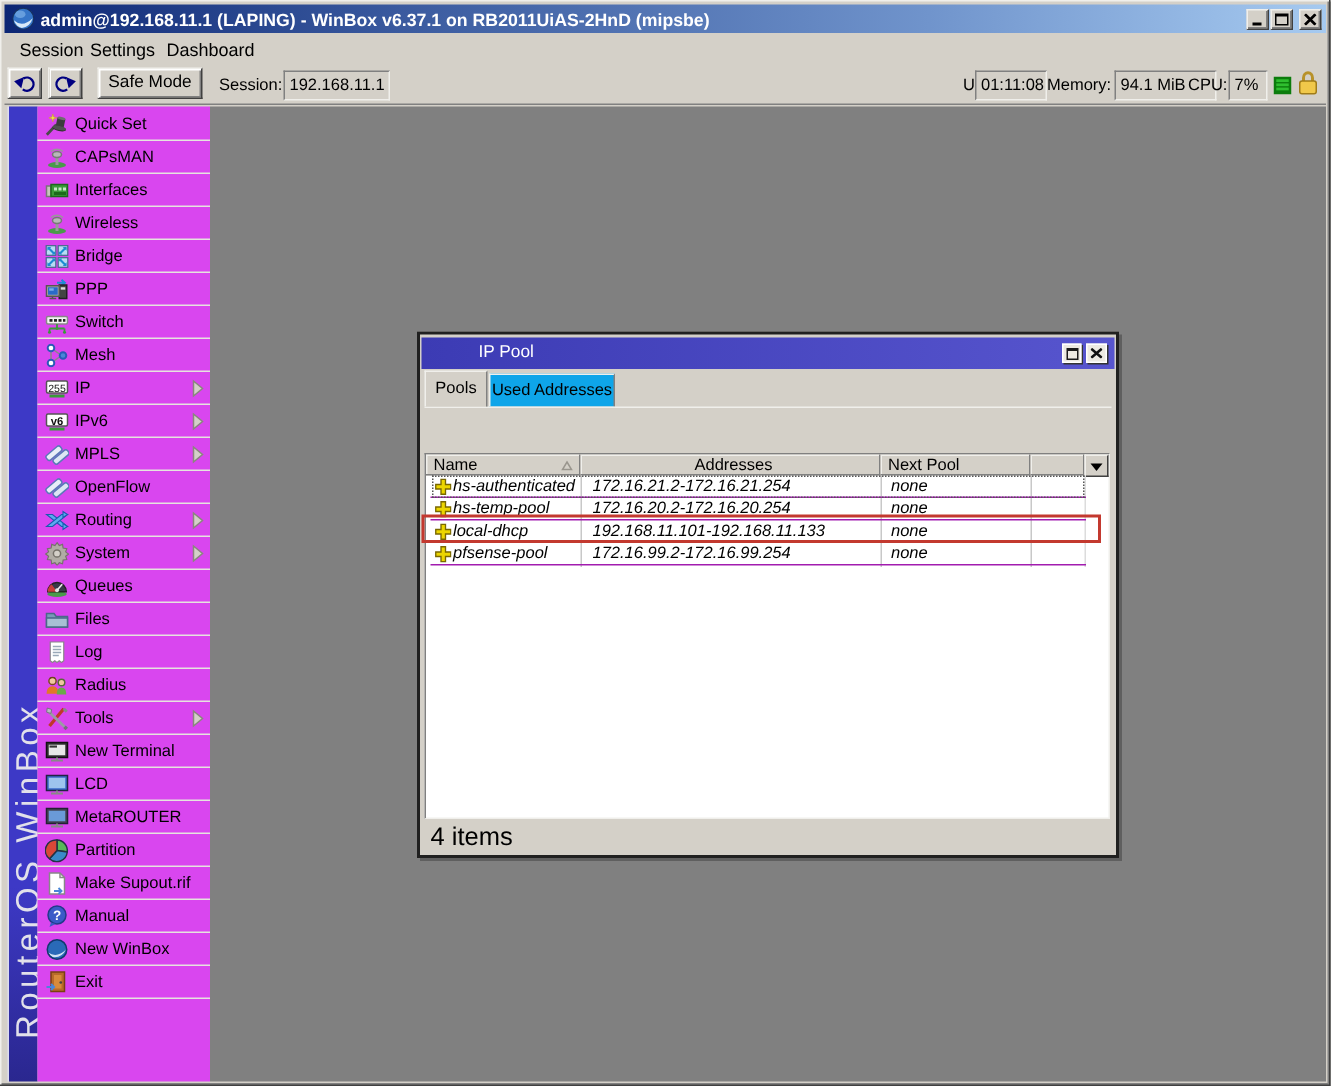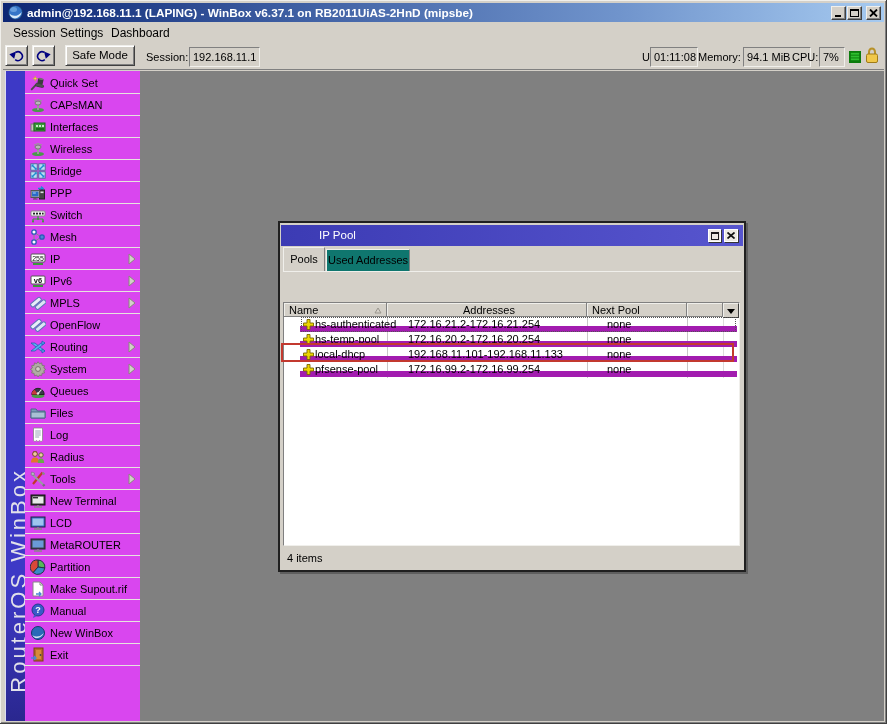--- a/index.html
+++ b/index.html
@@ -39,36 +39,36 @@
 #win { position:absolute; left:278px; top:221px; width:468px; height:351px; background:#d4d0c8; border:2px solid #202020; box-shadow:2px 2px 0 #5f5f5f; }
 #wtbar { position:absolute; left:1px; top:2px; right:1px; height:21px; background:linear-gradient(to right,#3c3bb4,#5755ce); }
 #wtbar .wtxt { position:absolute; left:10px; top:4px; color:#fff; font-size:11.5px;margin-left:28px; }
 .wbtn { position:absolute; top:4px; width:13px; height:13px; background:#ece9e2; border:1px solid #fff; box-shadow:1px 1px 0 #333; }
 #wb-max { right:22px; } #wb-close { right:5px; width:14px; }
 .wg-max { position:absolute; left:2px; top:2px; width:8px; height:8px; border:1px solid #1a1a1a; border-top-width:2px; }
 
 #tabs { position:absolute; left:3px; top:24px; right:3px; height:24px; }
 .tab { position:absolute; top:2px; height:22px; background:#d4d0c8; border:1px solid #808080; border-bottom:none; border-top-color:#f0efeb; border-left-color:#f0efeb; font-size:11px; text-align:center; }
 #tab1 { left:0px; width:42px; top:0px; height:24px; line-height:22px; z-index:2; }
-#tab2 { left:43px; width:84px; line-height:20px; background:#0f766e; white-space:nowrap; }
+#tab2 { left:43px; width:84px; line-height:20px; background:#0ea5e9; white-space:nowrap; }
 #tabline { position:absolute; left:0; top:24px; right:0; height:1px; background:#f0efeb; }
 
 .wbtn2 { position:absolute; top:0px; width:23px; height:23px; background:#d4d0c8; border:1px solid; border-color:#f0efeb #404040 #404040 #f0efeb; box-shadow:inset 1px 1px 0 #fff, inset -1px -1px 0 #808080; }
 #wtools { position:absolute; left:5px; top:50px; right:5px; height:24px; }
 #find { position:absolute; right:2px; top:4px; width:60px; height:18px; line-height:16px; background:#fff; border:1px solid; border-color:#808080 #f0efeb #f0efeb #808080; color:#8a8a8a; font-style:italic; font-size:11.5px; line-height:19px; padding-left:5px; }
 
 #tbl { position:absolute; left:3px; top:79px; width:457px; height:244px; background:#fff; border:1px solid; border-color:#808080 #f0efeb #f0efeb #808080; }
 .hc { position:absolute; top:0; height:14px; background:#d4d0c8; border-right:1px solid #808080; border-bottom:1px solid #808080; box-shadow:inset 1px 1px 0 #f0efeb; font-size:11px; line-height:14px; padding-left:5px; }
 .vline { position:absolute; top:14px; height:61px; width:1px; background:#c8c8c8; }
-.row { position:absolute; left:16px; width:437px; height:15px; border-bottom:6px solid #a21caf; font-size:11px; line-height:14px; }
+.row { position:absolute; left:3px; width:437px; height:15px; border-bottom:1px solid #a21caf; font-size:11px; line-height:14px;font-style:italic; }
 .row .c1 { position:absolute; left:15px; } .row .c2 { position:absolute; left:108px; } .row .c3 { position:absolute; left:307px; }
 .poolic { position:absolute; left:3px; top:2px; width:11px; height:11px; }
 #vbtn { position:absolute; right:0; top:0; width:16px; height:15px; background:#d4d0c8; border:1px solid; border-color:#f0efeb #404040 #404040 #f0efeb; }
 #vbtn:after { content:""; position:absolute; left:3px; top:5px; border-top:5px solid #000; border-left:4px solid transparent; border-right:4px solid transparent; }
-#status { position:absolute; left:3px; right:3px; bottom:2px; height:19px; font-size:11px; line-height:18px; padding-left:4px; }
+#status { position:absolute; left:3px; right:3px; bottom:2px; height:19px; font-size:17px; line-height:18px; padding-left:4px; }
 #redbox { position:absolute; left:281px; top:343px; width:453px; height:19px; border:2px solid #c3392f; z-index:20; }
 .focus { position:absolute; left:1px; top:0px; right:1px; height:15px; border:1px dotted #555; }
 </style>
 </head>
 <body>
 <div id="app">
 
   <div id="tbar">
     <svg class="ticon" viewBox="0 0 15 15">
         <circle cx="7.5" cy="7.5" r="7" fill="#3575c8"></circle>

